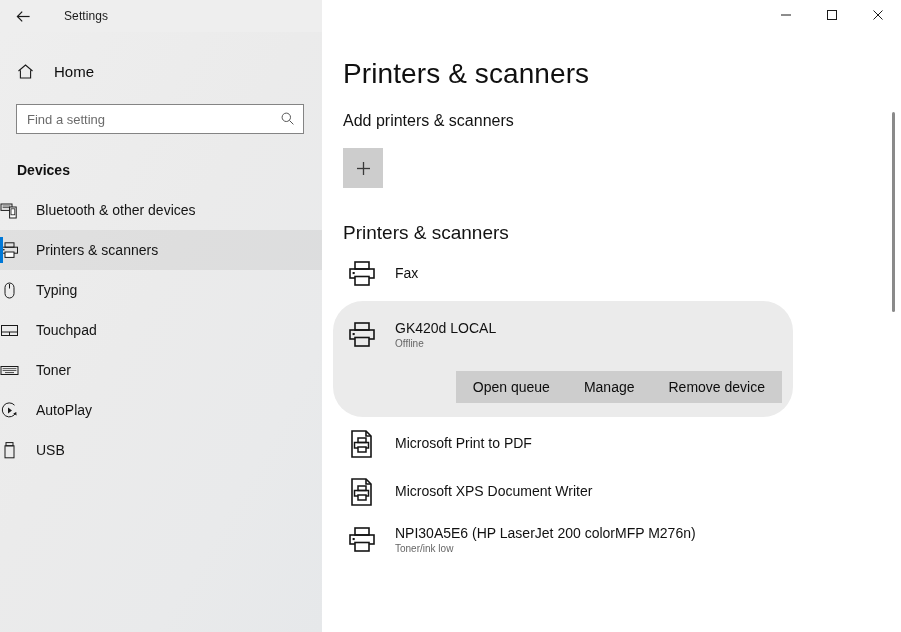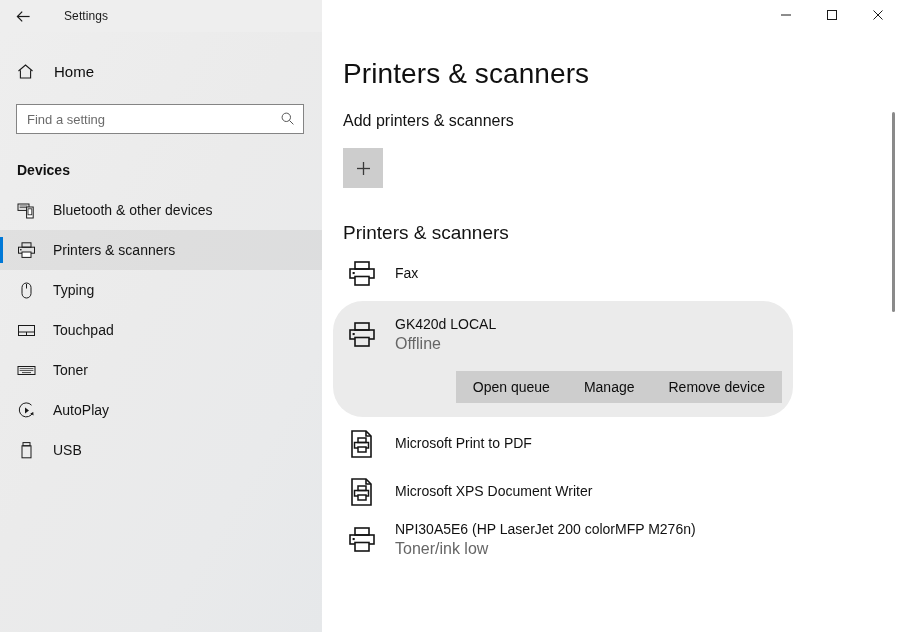--- a/index.html
+++ b/index.html
@@ -133,21 +133,20 @@
     color: #111;
     margin: 28px 0 0 17px;
   }
 
   .navlist { margin-top: 12px; }
   .navitem {
     position: relative;
     display: flex;
     align-items: center;
     height: 40px;
-    padding-left: 17px;
     cursor: default;
   }
   .navitem.selected { background: rgba(0,0,0,.055); }
   .navitem.selected::before {
     content: "";
     position: absolute;
     left: 0; top: 7px;
     width: 3px; height: 26px;
     background: #0078d7;
   }
@@ -226,21 +225,21 @@
   .p-ico {
     width: 38px;
     height: 38px;
     display: flex;
     align-items: center;
     justify-content: center;
     flex: none;
   }
   .p-text { margin-left: 14px; line-height: 1.25; }
   .p-name { font-size: 14px; color: #111; }
-  .p-status { font-size: 16px; color: #666666; margin-top: 1px; }
+  .p-status { font-size: 10px; color: #666666; margin-top: 1px; }
 
   
   .printer-card {
     background: #ebebeb;
     margin: 3px 0 3px 11px;
     width: 460px;
     padding: 12px 0 14px 0;
     border-radius: 30px;
   }
   .printer-card .printer-row { height: 44px; padding-left: 10px; }

